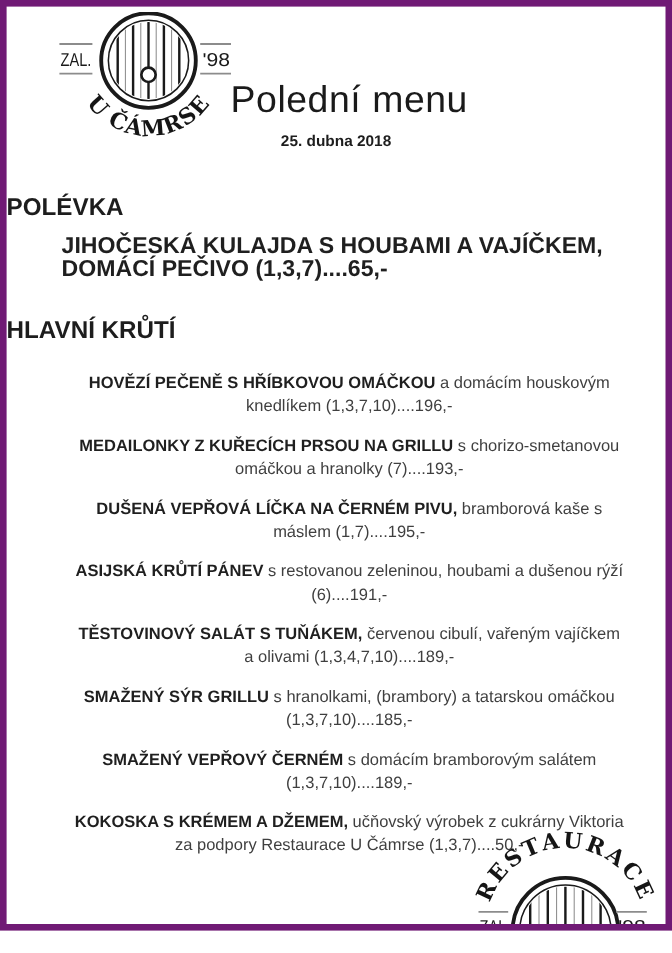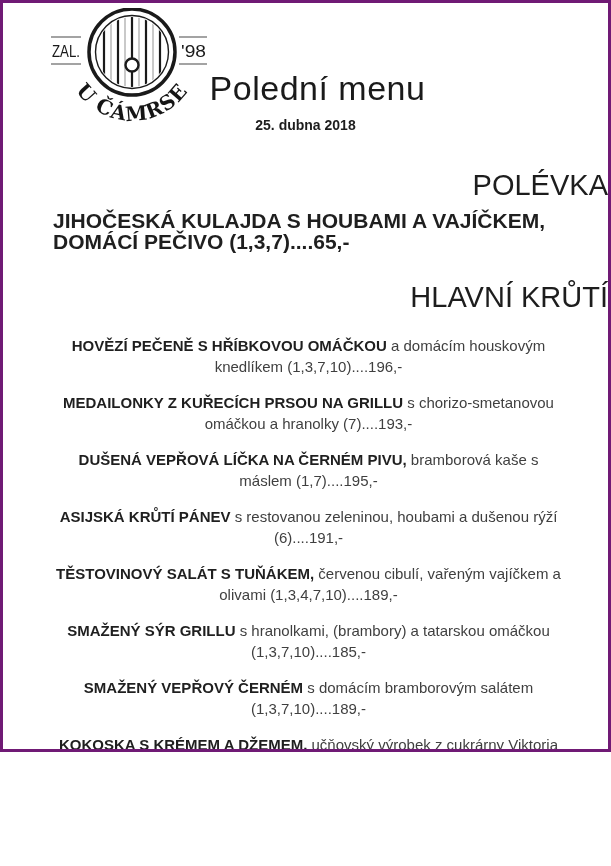--- a/index.html
+++ b/index.html
@@ -4,23 +4,23 @@
 <style>
   * { margin: 0; padding: 0; box-sizing: border-box; }
   html, body { background: #ffffff; }
   body {
     width: 611px; height: 866px;
     font-family: "Liberation Sans", sans-serif;
     color: #1d1d1d;
   }
   .page {
     position: relative;
-    width: 611px; height: 752px;
+    width: 611px; height: 846px;
     background: #ffffff;
-    border: 3px solid #701a75;
+    border: 6px solid #701a75;
     overflow: hidden;
   }
   
   .logo-top    { position: absolute; left: 45px;  top: 5px;   width: 162px; height: 122px; }
   .logo-bottom { position: absolute; left: 426px; top: 750px; width: 175px; height: 118px; }
   .logo-ink      { stroke: #1a1a1a; fill: none; }
   .logo-rule     { stroke: #8c8c8c; stroke-width: 1.6; }
   .logo-smalltxt { font-family: "Liberation Sans", sans-serif; fill: #1a1a1a; }
   .logo-arctxt   { font-family: "DejaVu Serif", serif; font-weight: bold; fill: #151515; }
   
@@ -29,35 +29,36 @@
     text-align: center; font-size: 34px; line-height: 34px;
     font-weight: 400; color: #1a1a1a; letter-spacing: 0.5px;
     transform: translateX(12px);
   }
   .date {
     position: absolute; top: 113px; left: 0; width: 100%;
     text-align: center; font-size: 14px; line-height: 18px; font-weight: bold;
   }
   .heading {
     position: absolute; left: 0; width: 100%;
-    text-align: right; font-size: 29px; line-height: 26px; font-weight: normal;
+    text-align: left; font-size: 22px; line-height: 26px; font-weight: bold;
     color: #1d1d1d;
   }
   .heading-soup  { top: 169px; }
   .heading-mains { top: 281px; }
   .soup-block {
     position: absolute; top: 207px; left: 50px; width: 511px;
     text-align: left; font-size: 21px; line-height: 21px;
   }
   .items {
     position: absolute; top: 332px; left: 50px; width: 511px;
   }
   .item {
     text-align: center; font-size: 15px; line-height: 21px;
     margin-bottom: 15px;
+    margin-left: 12px;
   }
   .item-name { font-weight: bold; color: #1f1f1f; }
   .item-desc { font-weight: normal; color: #3f3f3f; }
 </style>
 </head>
 <body>
 
 <div class="page">
 
   <svg class="logo-top" viewBox="0 0 162 122">

